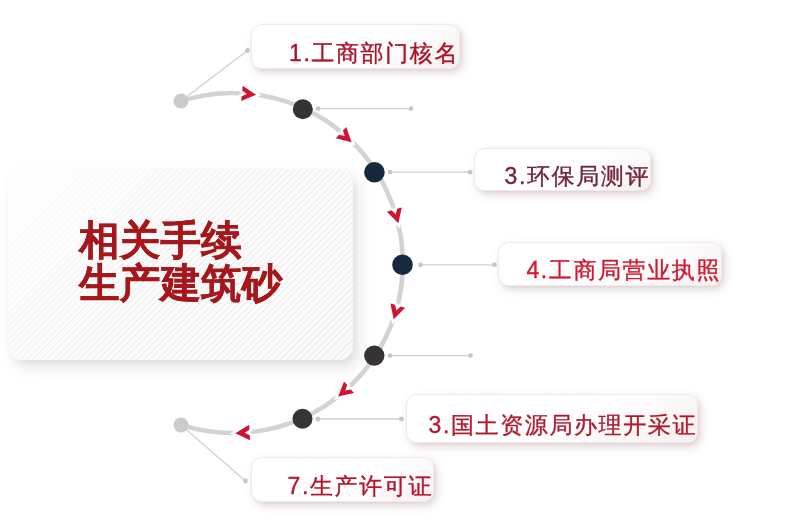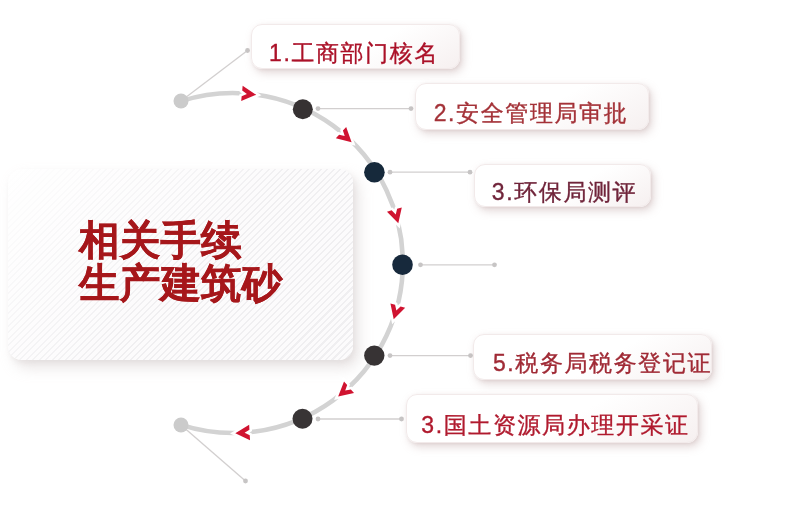--- a/index.html
+++ b/index.html
@@ -19,21 +19,21 @@
     box-shadow:6px 8px 14px rgba(205,196,196,0.42), 2px 3px 5px rgba(215,208,208,0.3);
   }
   .title-text{
     position:absolute;left:79px;top:219px;
     font-size:40.5px;line-height:43px;font-weight:700;-webkit-text-stroke:0.4px currentColor;
     letter-spacing:0.2px;white-space:nowrap;
   }
   
   .step-box{
     position:absolute;
-    display:flex;align-items:center;justify-content:center;
+    display:flex;align-items:center;justify-content:flex-end;
     border-radius:11px;
     background:linear-gradient(150deg,#ffffff 55%,#f6f0f0 100%);
     border:1px solid #f2eaea;
     box-shadow:3px 4px 8px rgba(185,156,156,0.38), 1px 1px 3px rgba(200,180,180,0.28);
     box-sizing:border-box;
     white-space:nowrap;
     padding-top:13px;
   }
   .step-label{font-size:23px;letter-spacing:1.6px;font-weight:500;-webkit-text-stroke:0.35px currentColor;}
 </style>
@@ -115,26 +115,26 @@
   </svg>
 
   <div class="title-text" style="color: rgb(166, 23, 27);">
     <div>相关手续</div>
     <div>生产建筑砂</div>
   </div>
 
   <div class="step-box" style="left:251px;top:24px;width:209px;height:45px;">
     <span class="step-label" style="margin-left: -3px; color: rgb(171, 17, 40);">1.工商部门核名</span>
   </div>
-  <div class="step-box" style="left:415px;top:83px;width:234px;height:47px;">
-    <span class="step-label" style="margin-left: -2px; color: rgb(164, 50, 56);">2.安全管理局审批</span>
-  </div>
-  <div class="step-box" style="left:474px;top:148px;width:177px;height:43px;margin-top:16px;">
+  <div class="step-box" style="left:474px;top:148px;width:177px;height:43px;">
     <span class="step-label" style="margin-left: 4px; color: rgb(112, 36, 58);">3.环保局测评</span>
   </div>
-  <div class="step-box" style="left:473px;top:334px;width:239px;height:46px;">
-    <span class="step-label" style="margin-left: 20px; color: rgb(160, 42, 53);">5.税务局税务登记证</span>
+  <div class="step-box" style="left:498px;top:242px;width:224px;height:44px;">
+    <span class="step-label" style="margin-left: 12px; color: rgb(210, 23, 46);">4.工商局营业执照</span>
   </div>
   <div class="step-box" style="left:406px;top:394px;width:292px;height:49px;">
     <span class="step-label" style="margin-left: 7px; color: rgb(176, 26, 46);">3.国土资源局办理开采证</span>
+  </div>
+  <div class="step-box" style="left:251px;top:457px;width:183px;height:45px;">
+    <span class="step-label" style="margin-left: -3px; color: rgb(181, 20, 43);">7.生产许可证</span>
   </div>
 
 </div>
 
 </body></html>

